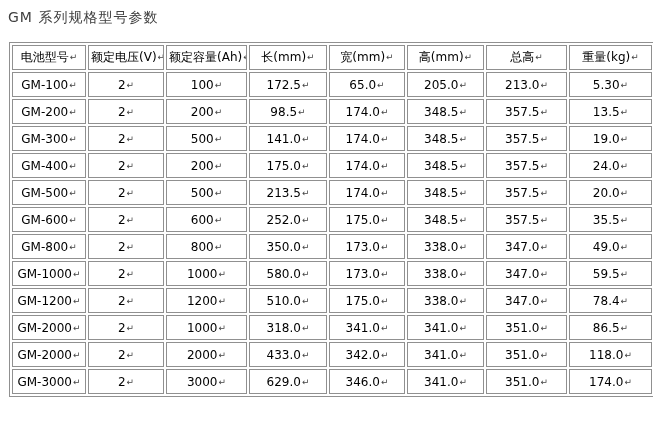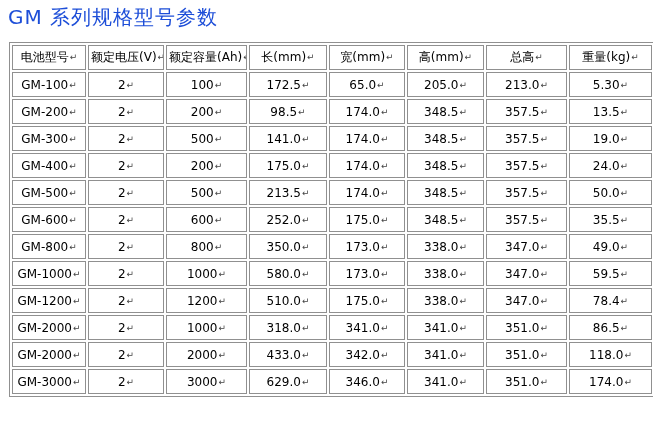--- a/index.html
+++ b/index.html
@@ -7,24 +7,24 @@
   .page {
     width: 653px;
     height: 434px;
     background: #ffffff;
     font-family: "DejaVu Sans", "Liberation Sans", sans-serif;
     color: #000000;
     overflow: hidden;
   }
   .doc-title {
     margin: 8px 0 0 8px;
-    font-size: 20px;
+    font-size: 14px;
     line-height: 18px;
     letter-spacing: 1px;
-    color: #1d4ed8;
+    color: #404040;
   }
   table.spec-table {
     margin: 16px 0 0 9px;
     width: 636px;
     border-collapse: separate;
     border-spacing: 2px;
     border: 1px solid #909090;
     table-layout: fixed;
     background: #ffffff;
   }
@@ -120,21 +120,21 @@
           <td><span>24.0</span><span class="pmark">↵</span></td>
         </tr>
         <tr>
           <td><span>GM-500</span><span class="pmark">↵</span></td>
           <td><span>2</span><span class="pmark">↵</span></td>
           <td><span>500</span><span class="pmark">↵</span></td>
           <td><span>213.5</span><span class="pmark">↵</span></td>
           <td><span>174.0</span><span class="pmark">↵</span></td>
           <td><span>348.5</span><span class="pmark">↵</span></td>
           <td><span>357.5</span><span class="pmark">↵</span></td>
-          <td><span>50.0</span><span class="pmark">↵</span></td>
+          <td><span>20.0</span><span class="pmark">↵</span></td>
         </tr>
         <tr>
           <td><span>GM-600</span><span class="pmark">↵</span></td>
           <td><span>2</span><span class="pmark">↵</span></td>
           <td><span>600</span><span class="pmark">↵</span></td>
           <td><span>252.0</span><span class="pmark">↵</span></td>
           <td><span>175.0</span><span class="pmark">↵</span></td>
           <td><span>348.5</span><span class="pmark">↵</span></td>
           <td><span>357.5</span><span class="pmark">↵</span></td>
           <td><span>35.5</span><span class="pmark">↵</span></td>

